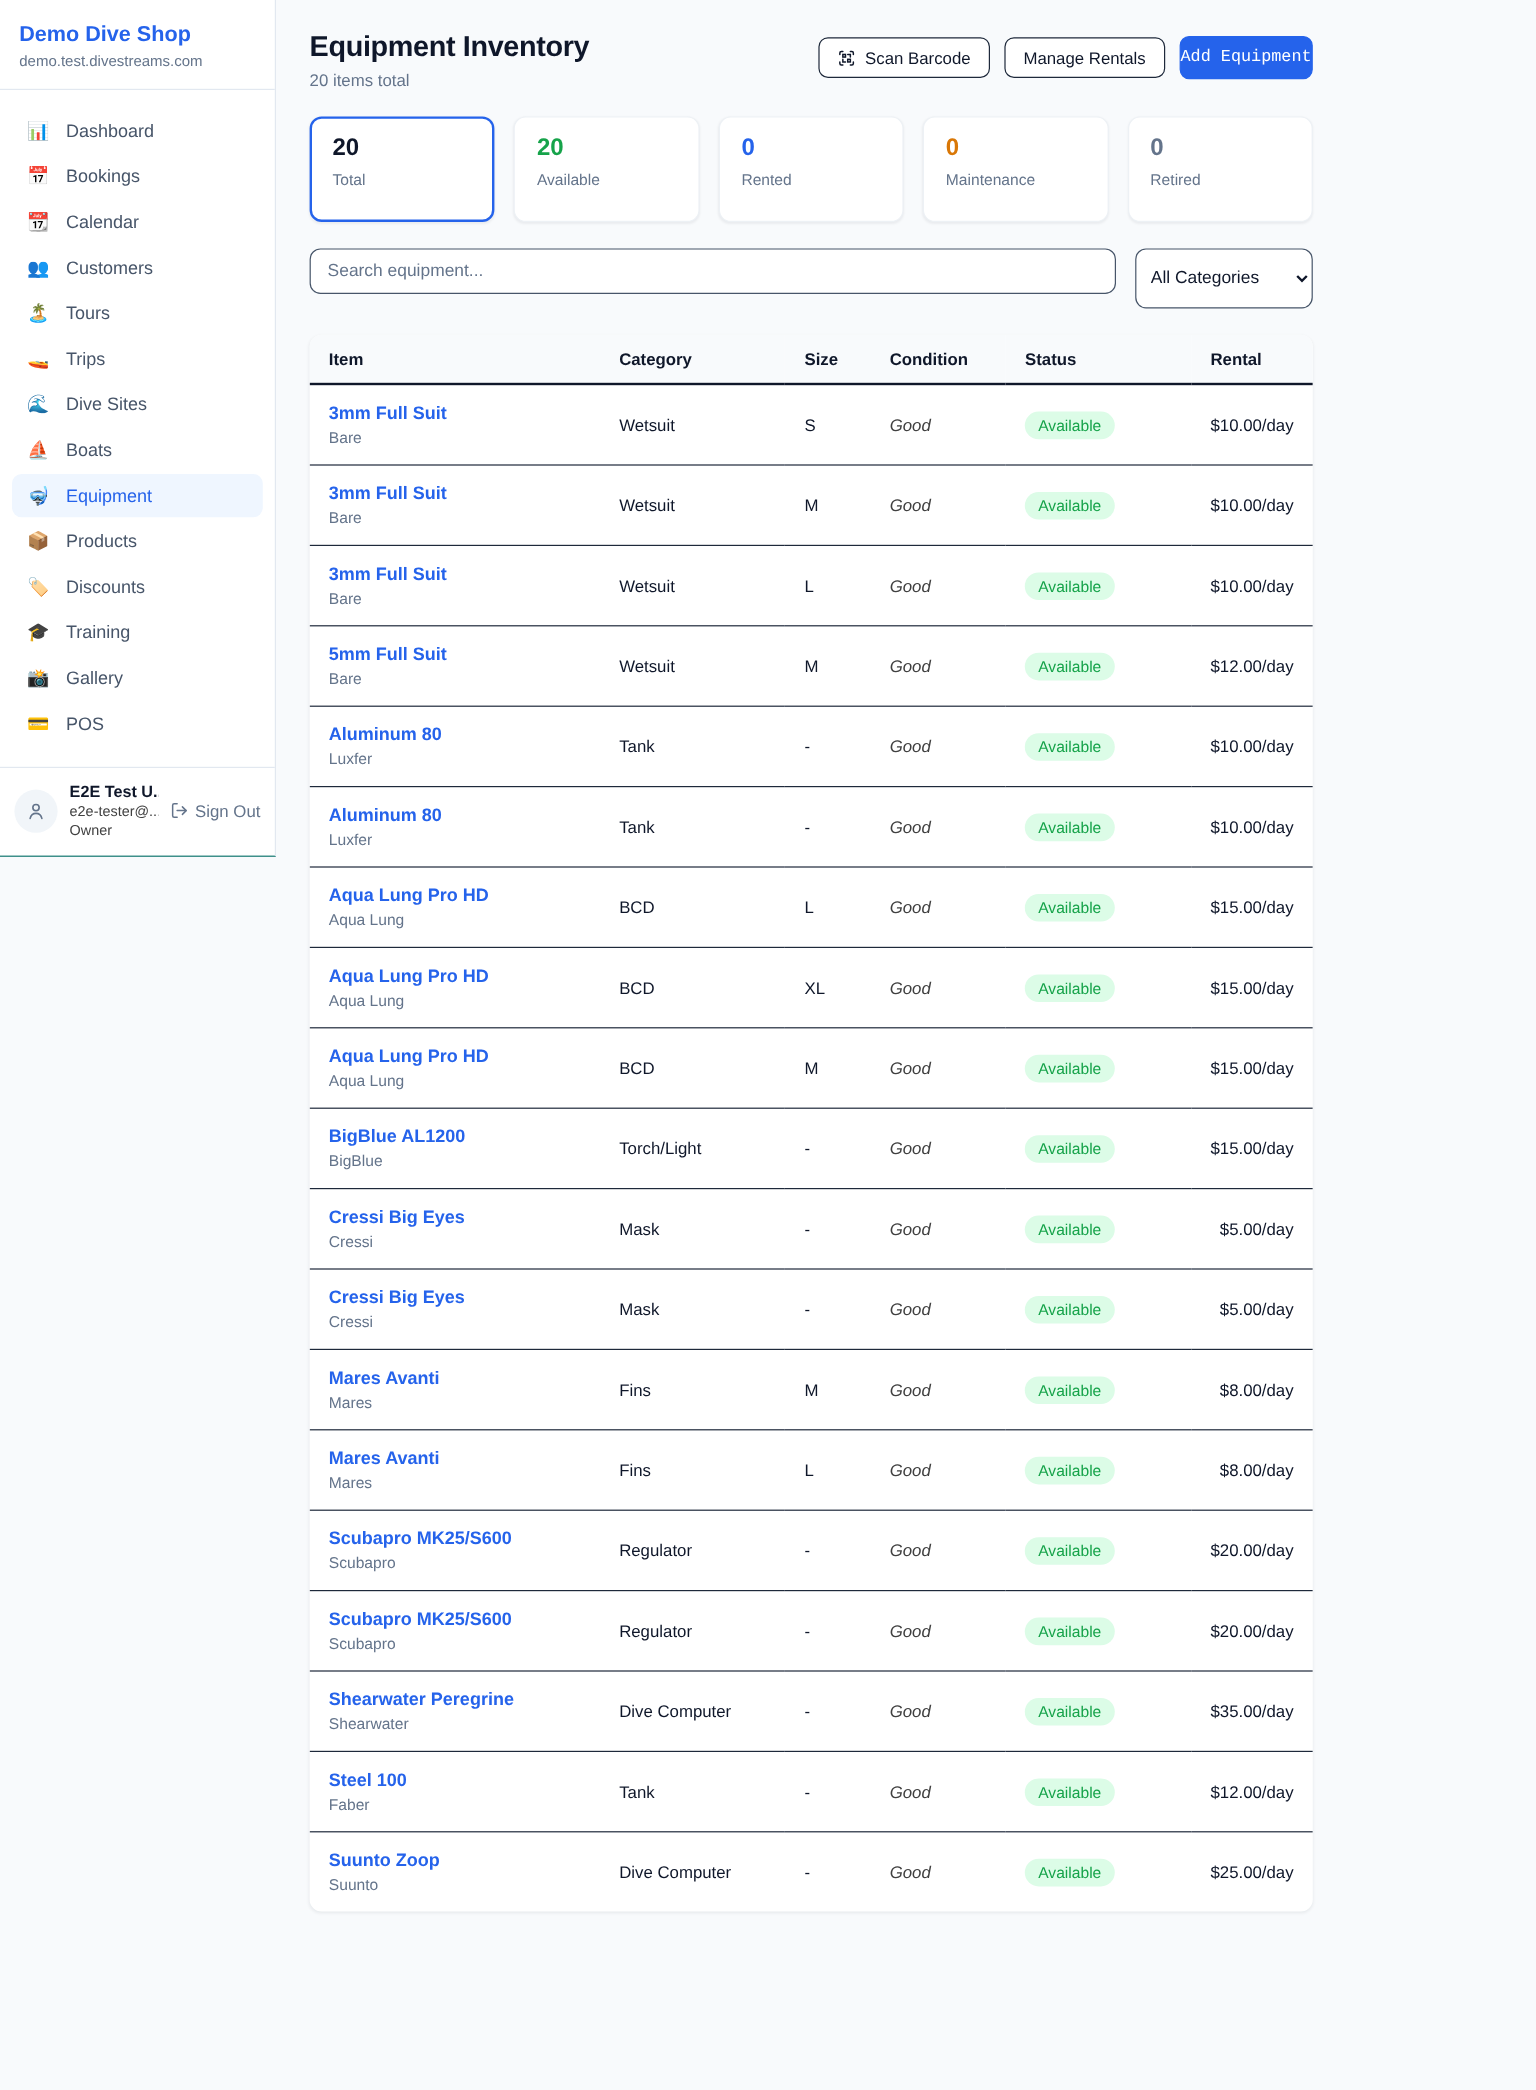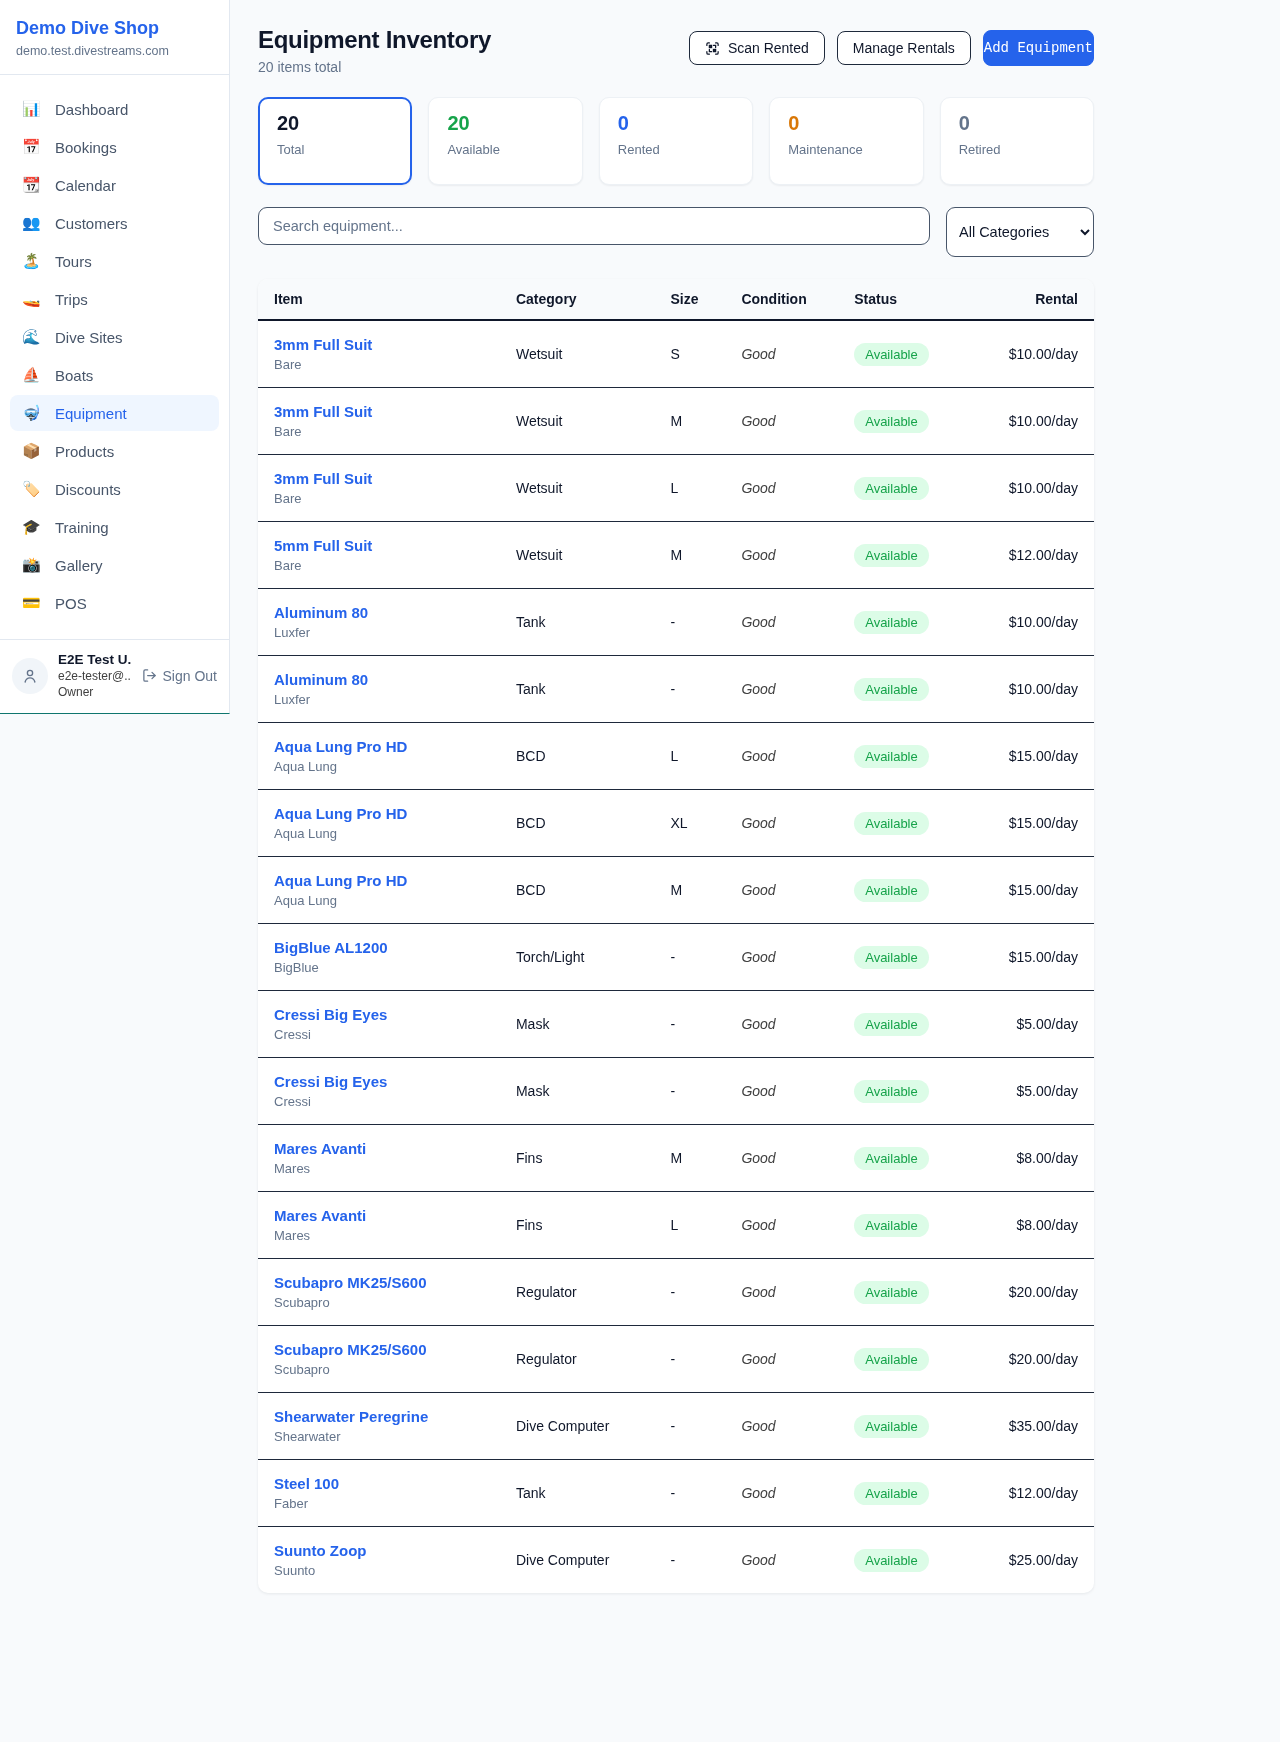--- a/index.html
+++ b/index.html
@@ -43,21 +43,21 @@
   
   .filters-row { display:flex; gap:16px; margin-bottom:22px; }
   .search-input { flex:1; height:38px; border:1px solid #475569; border-radius:9px; padding:0 14px; font-size:14.5px; font-family:inherit; color:#0f172a; background:#fff; }
   .search-input::placeholder { color:#64748b; }
   .category-select { width:148px; height:50px; border:1px solid #475569; border-radius:9px; font-size:14.5px; font-family:inherit; color:#0f172a; background:#fff; padding:0 8px; }
 
   
   .table-card { background:#fff; border-radius:10px; box-shadow:0 1px 3px rgba(15,23,42,.08); overflow:hidden; margin-bottom:20px; }
   table { width:100%; border-collapse:collapse; }
   thead th { text-align:left; background:#f8fafc; padding:12px 16px; font-size:14px; font-weight:600; color:#0f172a; border-bottom:2px solid #0f172a; }
-  thead th.col-rental { text-align:right; }
+  thead th.col-rental { text-align:left; }
   tbody td { padding:15px 16px; border-bottom:1px solid #1e293b; font-size:14px; color:#0f172a; vertical-align:middle; }
   tbody tr:last-child td { border-bottom:none; }
   .item-name { color:#2563eb; font-size:15px; font-weight:600; cursor:pointer; }
   .item-brand { color:#64748b; font-size:13px; margin-top:4px; }
   .cond-good { color:#404040;font-style:italic; }
   .status-badge { display:inline-block; background:#dcfce7; color:#16a34a; font-size:13px; border-radius:999px; padding:4px 11px; }
   td.cell-rental { text-align:right; }
 </style>
 </head>
 <body>
@@ -162,21 +162,21 @@
           <svg width="15" height="15" viewBox="0 0 24 24" fill="none" stroke="currentColor" stroke-width="2" stroke-linecap="round">
             <path d="M3 7V5a2 2 0 0 1 2-2h2"></path>
               <path d="M17 3h2a2 2 0 0 1 2 2v2"></path>
               <path d="M21 17v2a2 2 0 0 1-2 2h-2"></path>
               <path d="M7 21H5a2 2 0 0 1-2-2v-2"></path>
             <rect x="7" y="7" width="3.5" height="3.5"></rect>
               <rect x="13.5" y="13.5" width="3.5" height="3.5"></rect>
               <path d="M13.5 7h3.5v3.5"></path>
               <path d="M7 13.5v3.5h3.5"></path>
           </svg>
-          <span>Scan Rented</span>
+          <span>Scan Barcode</span>
         </button>
         <button class="btn btn-outline">
           <span>Manage Rentals</span>
         </button>
         <button class="btn btn-primary">
           <span>Add Equipment</span>
         </button>
       </div>
     </div>
 

